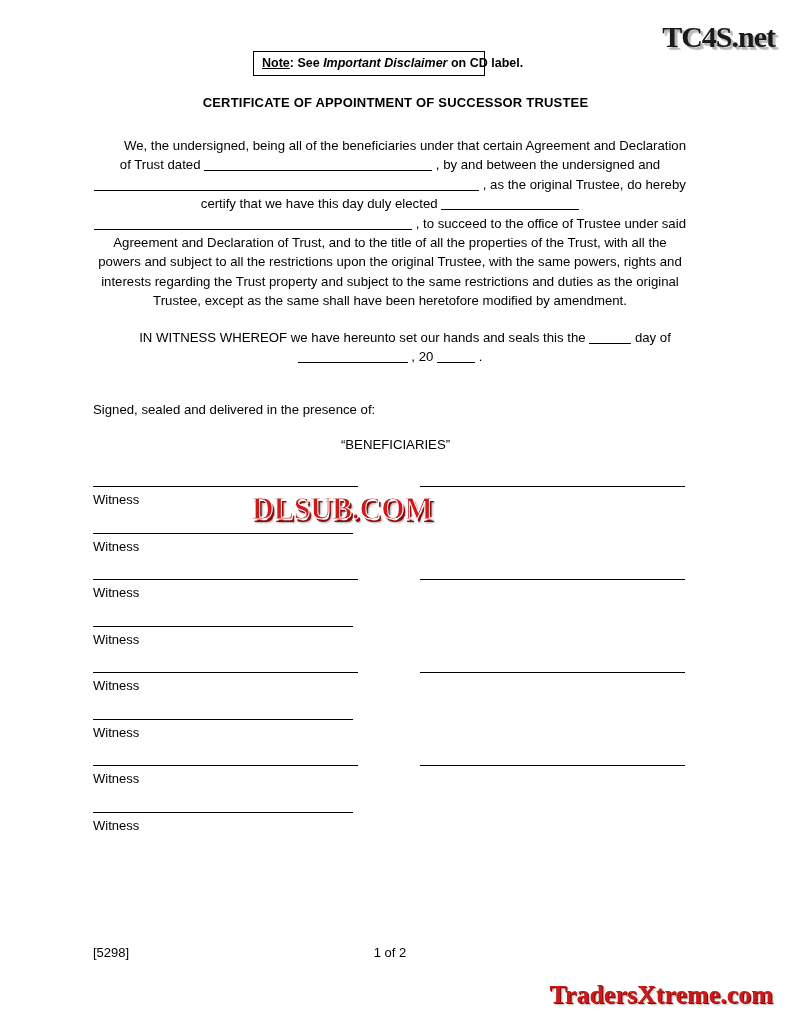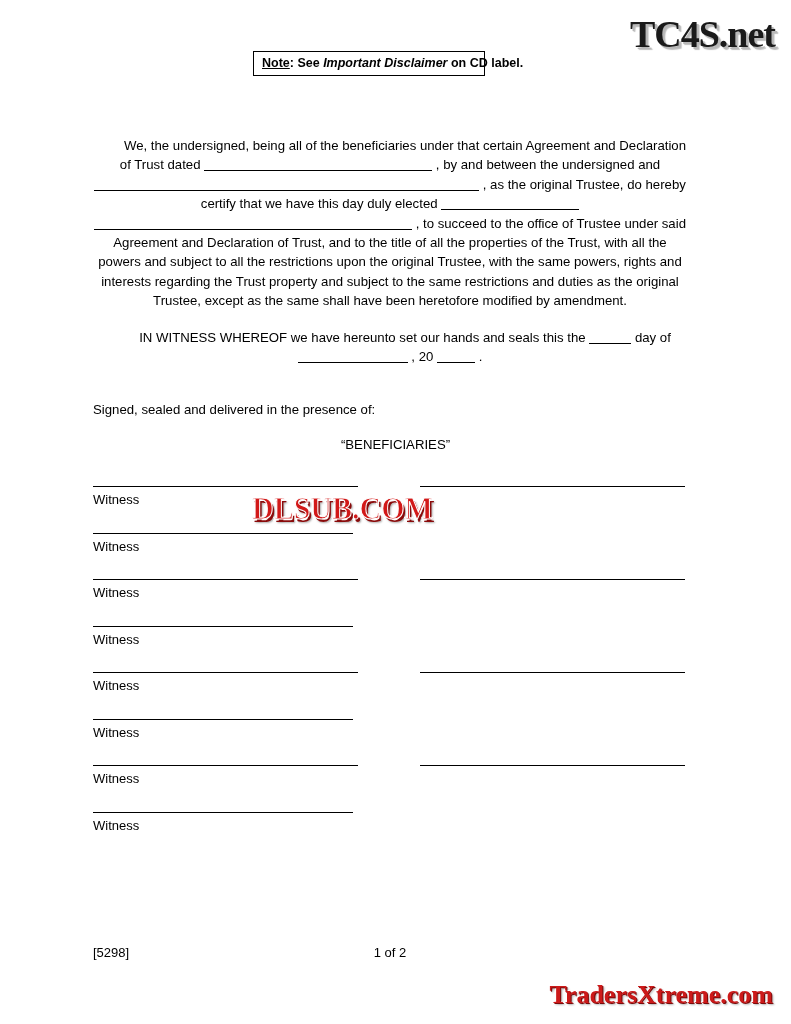--- a/index.html
+++ b/index.html
@@ -21,23 +21,23 @@
     left: 0; top: 0;
     width: 791px;
     height: 1024px;
     box-sizing: border-box;
   }
 
   
   .wm-tc4s {
     position: absolute;
     right: 16px;
-    top: 12px;
+    top: 20px;
     font-family: "Liberation Serif", serif;
-    font-size: 38px;
+    font-size: 30px;
     font-weight: bold;
     letter-spacing: -1px;
     color: #1a1a1a;
     text-shadow: 2px 2px 0 #b8b8b8, 3px 3px 1px rgba(0,0,0,0.25);
   }
   .wm-dlsub {
     position: absolute;
     left: 252px;
     top: 492px;
     font-family: "Liberation Serif", serif;
@@ -173,20 +173,21 @@
 <body>
 
 <div class="page">
 
   <div class="wm-tc4s">TC4S.net</div>
 
   <div class="disclaimer-box">
     <span class="lbl">Note</span><span class="rest">: See </span><span class="em">Important Disclaimer</span><span class="rest"> on CD label.</span>
   </div>
 
+  <div class="doc-title">CERTIFICATE OF APPOINTMENT OF SUCCESSOR TRUSTEE</div>
 
   <div class="body-text">
     <p class="para">
       <span class="indent"></span><span>We, the undersigned, being all of the beneficiaries under that certain Agreement and Declaration of Trust dated </span><span class="ul ul-w1"></span><span> , by and between the undersigned and </span><span class="ul ul-w4"></span><span> , as the original Trustee, do hereby certify that we have this day duly elected </span><span class="ul ul-w3"></span><span class="ul ul-w2"></span><span> , to succeed to the office of Trustee under said Agreement and Declaration of Trust, and to the title of all the properties of the Trust, with all the powers and subject to all the restrictions upon the original Trustee, with the same powers, rights and interests regarding the Trust property and subject to the same restrictions and duties as the original Trustee, except as the same shall have been heretofore modified by amendment.</span>
     </p>
     <p class="para">
       <span class="indent"></span><span>IN WITNESS WHEREOF we have hereunto set our hands and seals this the </span><span class="ul ul-sm"></span><span> day of </span><span class="ul ul-md"></span><span> , 20 </span><span class="ul ul-xs"></span><span> .</span>
     </p>
   </div>
 

